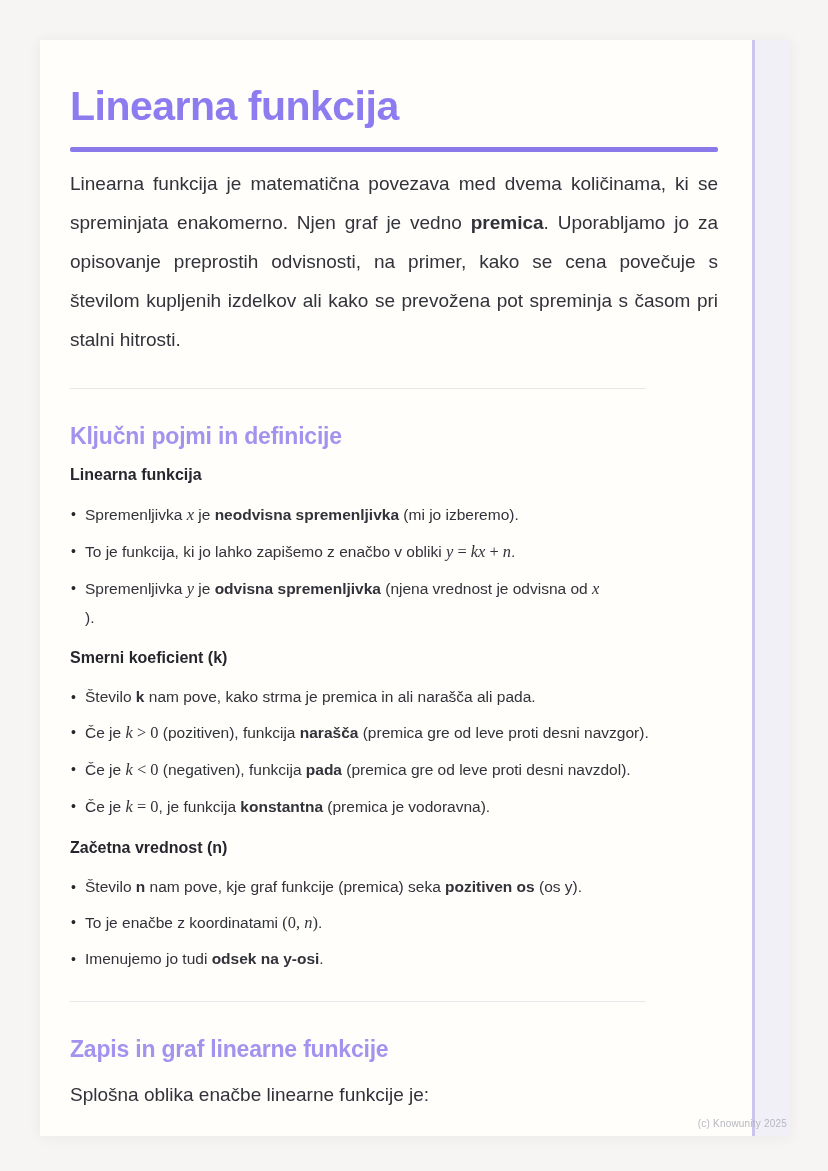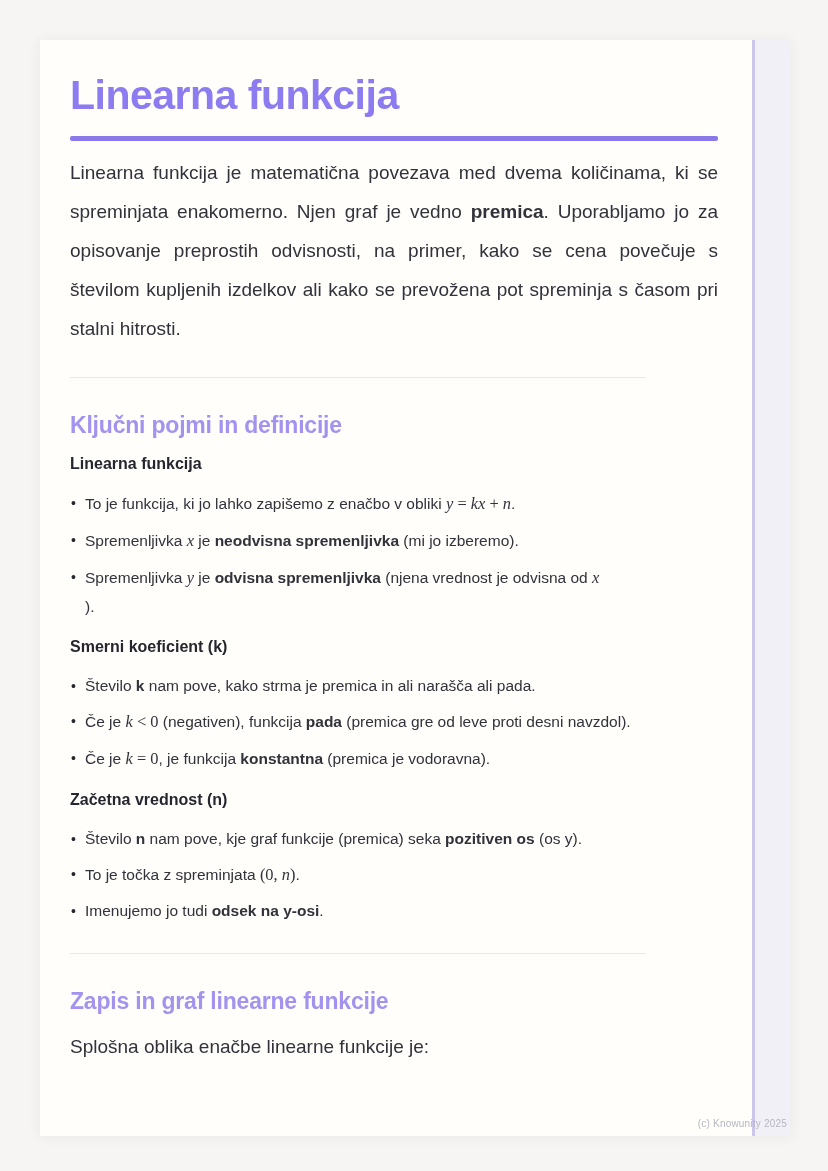--- a/index.html
+++ b/index.html
@@ -29,21 +29,21 @@
     width: 38px;
     background: var(--strip_bg, #f1f0f6);
     border-left: 3px solid var(--strip_line, #ccc5ec);
     z-index: 1;
   }
   .content {
     position: absolute;
     left: 30px;
     top: 0;
     width: 648px;
-    padding-top: 33px;
+    padding-top: 44px;
     z-index: 2;
   }
   h1.doc-title {
     margin: 0;
     font-size: 41px;
     line-height: 1.1;
     font-weight: 800;
     letter-spacing: -0.5px;
     color: var(--title_purple, #8d7cf0);
   }
@@ -136,36 +136,37 @@
     <div class="title-rule"></div>
 
     <p class="body-para"><span>Linearna funkcija je matematična povezava med dvema količinama, ki se spreminjata enakomerno. Njen graf je vedno </span><span class="seg-b">premica</span><span>. Uporabljamo jo za opisovanje preprostih odvisnosti, na primer, kako se cena povečuje s številom kupljenih izdelkov ali kako se prevožena pot spreminja s časom pri stalni hitrosti.</span></p>
 
     <hr class="section-divider">
 
     <h2 class="section-heading">Ključni pojmi in definicije</h2>
 
     <h3 class="term-heading">Linearna funkcija</h3>
     <ul class="bullet-list">
+      <li><span>Spremenljivka </span><span class="seg-i">x</span><span> je </span><span class="seg-b">neodvisna spremenljivka</span><span> (mi jo izberemo).</span></li>
       <li><span>To je funkcija, ki jo lahko zapišemo z enačbo v obliki </span><span class="seg-i">y</span><span class="seg-r"> = </span><span class="seg-i">kx</span><span class="seg-r"> + </span><span class="seg-i">n</span><span>.</span></li>
-      <li><span>Spremenljivka </span><span class="seg-i">x</span><span> je </span><span class="seg-b">neodvisna spremenljivka</span><span> (mi jo izberemo).</span></li>
       <li><span>Spremenljivka </span><span class="seg-i">y</span><span> je </span><span class="seg-b">odvisna spremenljivka</span><span> (njena vrednost je odvisna od </span><span class="seg-i">x</span><br><span>).</span></li>
     </ul>
 
     <h3 class="term-heading">Smerni koeficient (k)</h3>
     <ul class="bullet-list">
       <li><span>Število </span><span class="seg-b">k</span><span> nam pove, kako strma je premica in ali narašča ali pada.</span></li>
+      <li><span>Če je </span><span class="seg-i">k</span><span class="seg-r"> &gt; 0</span><span> (pozitiven), funkcija </span><span class="seg-b">narašča</span><span> (premica gre od leve proti desni navzgor).</span></li>
       <li><span>Če je </span><span class="seg-i">k</span><span class="seg-r"> &lt; 0</span><span> (negativen), funkcija </span><span class="seg-b">pada</span><span> (premica gre od leve proti desni navzdol).</span></li>
       <li><span>Če je </span><span class="seg-i">k</span><span class="seg-r"> = 0</span><span>, je funkcija </span><span class="seg-b">konstantna</span><span> (premica je vodoravna).</span></li>
     </ul>
 
     <h3 class="term-heading">Začetna vrednost (n)</h3>
     <ul class="bullet-list">
       <li><span>Število </span><span class="seg-b">n</span><span> nam pove, kje graf funkcije (premica) seka </span><span class="seg-b">pozitiven os</span><span> (os y).</span></li>
-      <li><span>To je točka z spreminjata </span><span class="seg-r">(0, </span><span class="seg-i">n</span><span class="seg-r">)</span><span>.</span></li>
+      <li><span>To je enačbe z koordinatami </span><span class="seg-r">(0, </span><span class="seg-i">n</span><span class="seg-r">)</span><span>.</span></li>
       <li><span>Imenujemo jo tudi </span><span class="seg-b">odsek na y-osi</span><span>.</span></li>
     </ul>
 
     <hr class="section-divider">
 
     <h2 class="section-heading">Zapis in graf linearne funkcije</h2>
     <p class="body-para last"><span>Splošna oblika enačbe linearne funkcije je:</span></p>
 
   </div>
 

